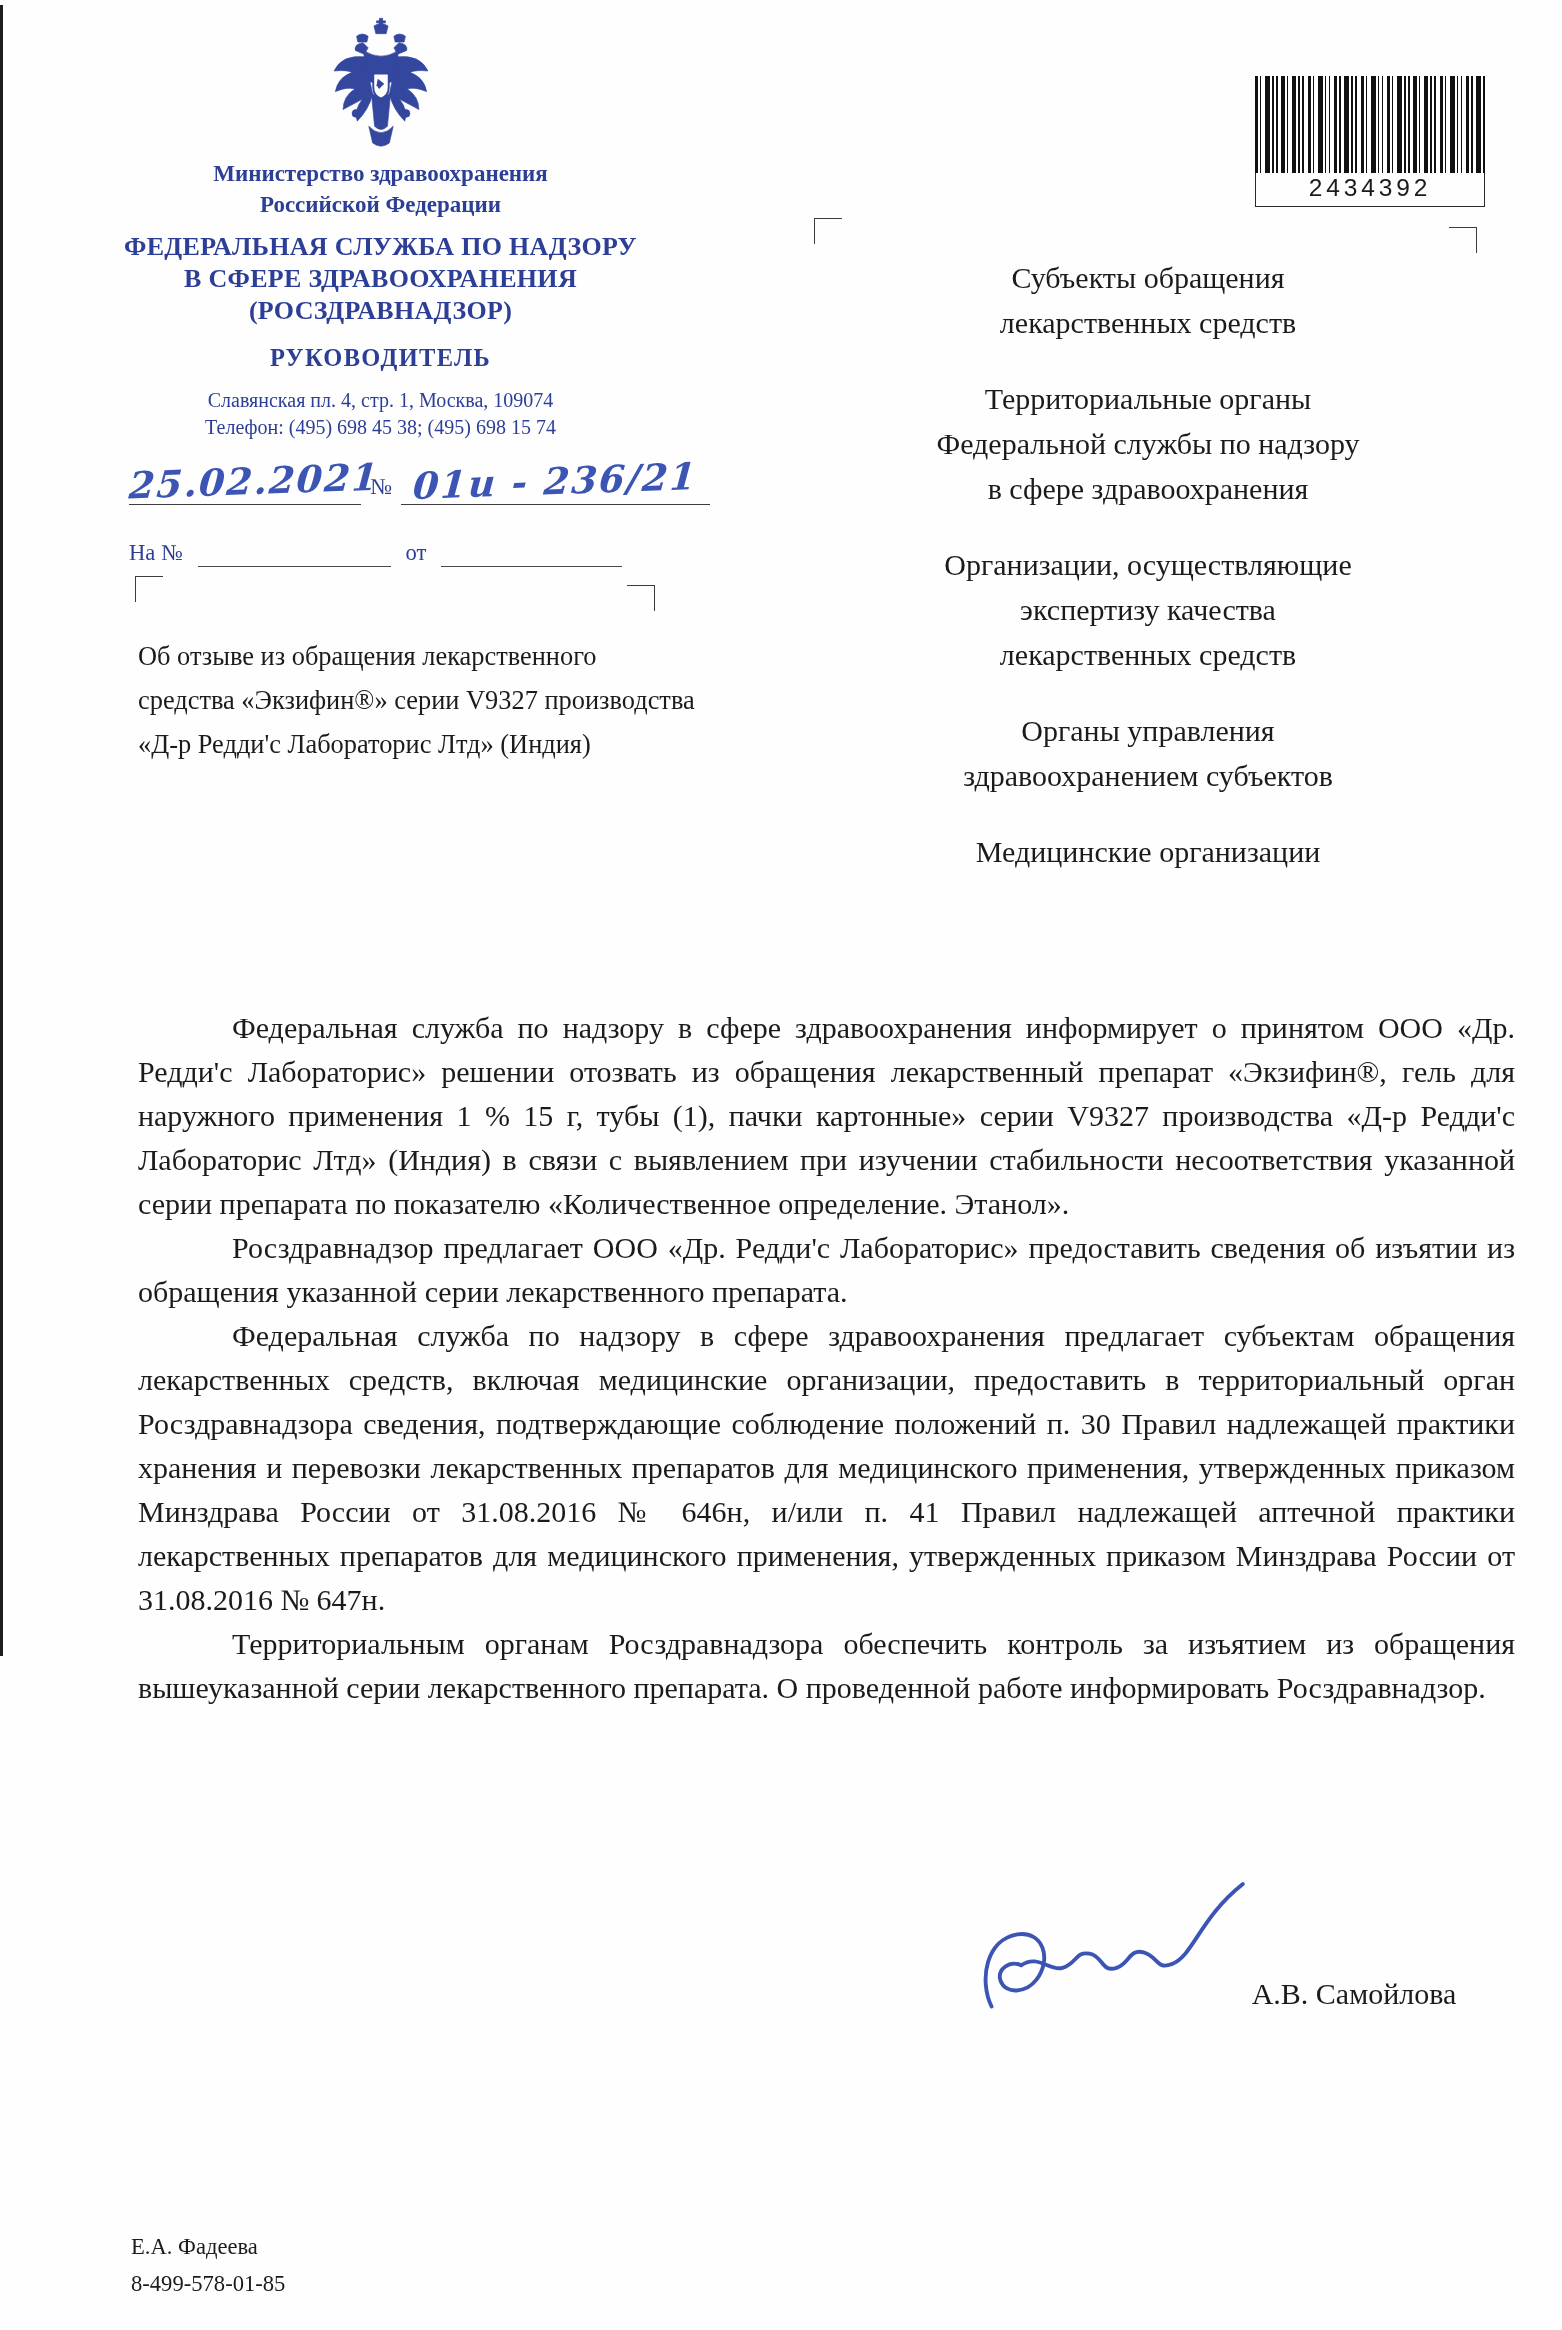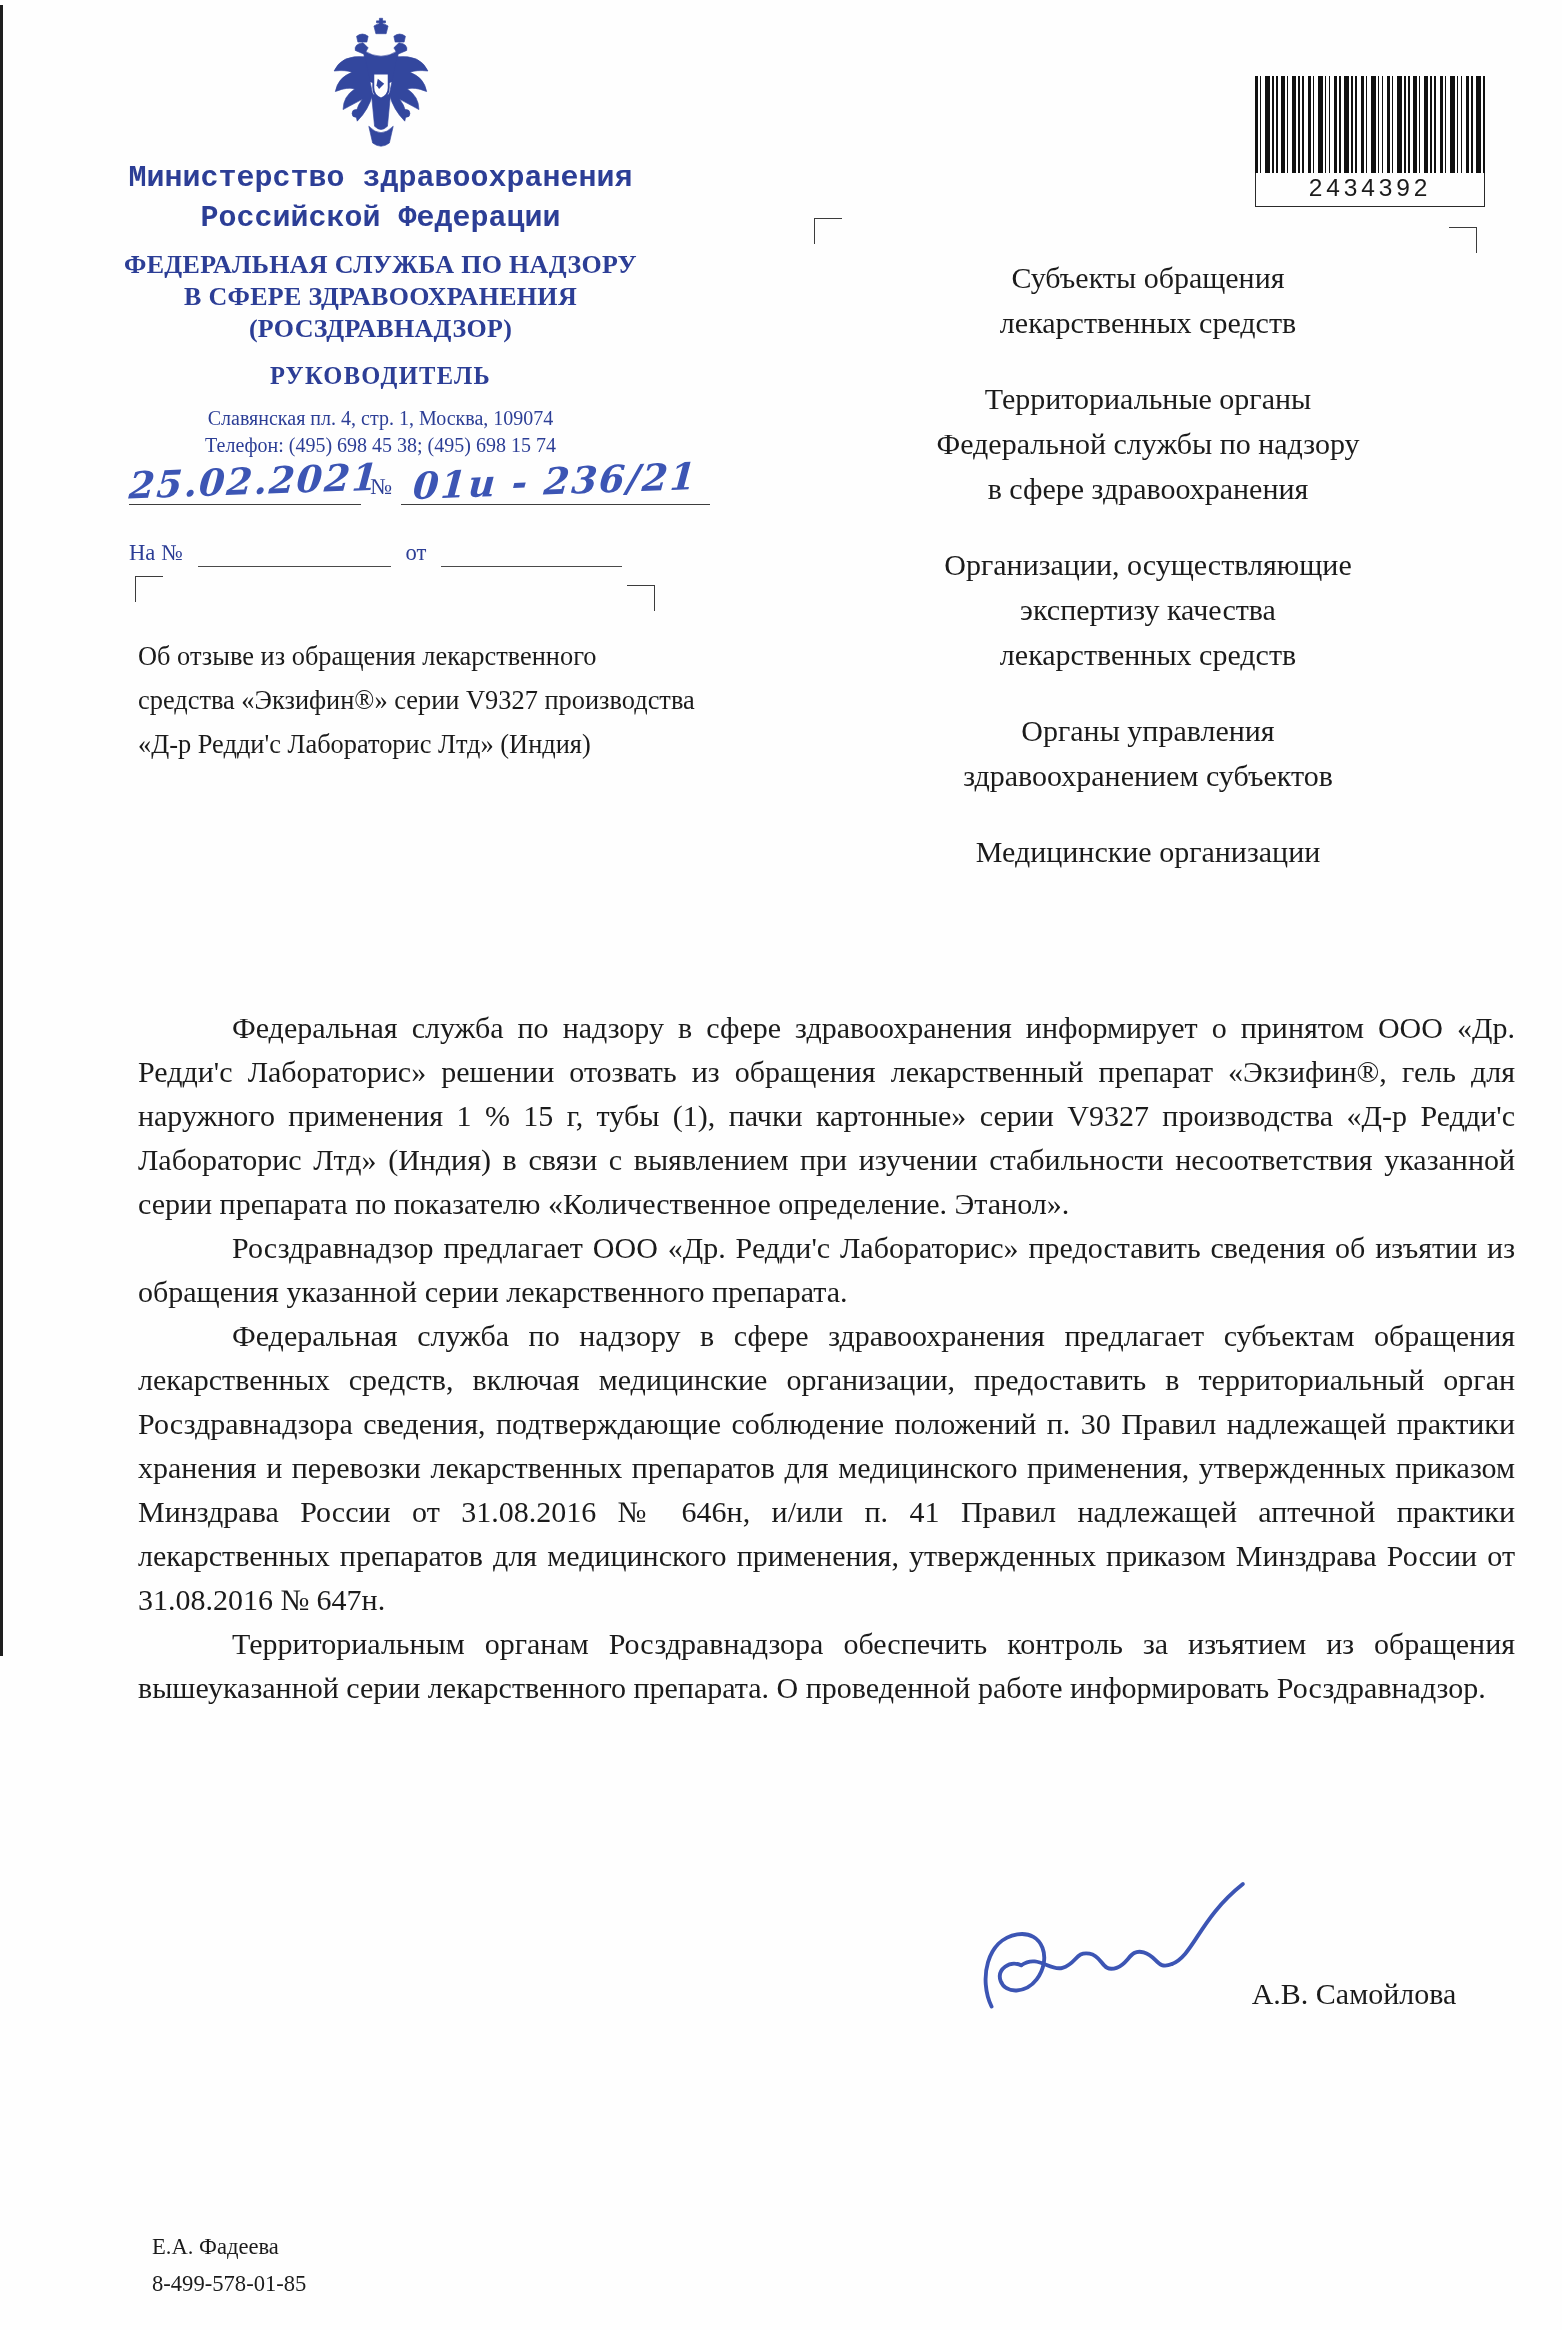--- a/index.html
+++ b/index.html
@@ -10,21 +10,21 @@
     overflow:hidden;
   }
   .pre { white-space:pre-line; }
   .blue { color:var(--header-blue,#2c3e96); }
 
   .scan-edge { position:absolute; left:0; top:5.2px; width:3.2px; height:1651px; background:#1e1e1e; }
 
   
   .letterhead { position:absolute; left:45px; top:17px; width:671px; text-align:center; }
   .emblem { width:110px; height:135px; display:block; margin:0 auto 6.4px; }
-  .ministry { font-weight:bold; font-size:30px; line-height:40px;font-family:Liberation Mono, monospace; }
+  .ministry { font-weight:bold; font-size:23px; line-height:31px; }
   .service  { font-weight:bold; font-size:26px; line-height:32px; margin-top:10.3px; letter-spacing:0.3px; }
   .position { font-weight:bold; font-size:24.5px; margin-top:17px; letter-spacing:1.3px; }
   .addr     { font-size:20px; line-height:26.4px; }
   .addr-first { margin-top:15.5px; }
 
   
   .barcode { position:absolute; left:1255px; top:76px; width:230px; }
   .bc-bars {
     height:97px;
     background:repeating-linear-gradient(90deg,
@@ -79,21 +79,21 @@
   .body { position:absolute; left:138px; top:1006px; width:1377px;
           font-size:30px; line-height:44px; text-align:justify; }
   .body p { text-indent:94px; }
 
   
   .sig { position:absolute; left:967px; top:1857px; width:303px; height:174px; }
   .sig path { fill:none; stroke:var(--ink-blue,#3c55b4); stroke-width:6; stroke-linecap:round; }
   .signer { position:absolute; left:1193px; top:1977px; width:322px; text-align:center; font-size:30px; }
 
   
-  .footer { position:absolute; left:152px; top:2228px; font-size:22.6px; line-height:37px; }
+  .footer { position:absolute; left:131px; top:2228px; font-size:22.6px; line-height:37px; }
 </style>
 </head>
 <body>
 
 <div class="page">
 
   <div class="scan-edge"></div>
 
   <header class="letterhead">
     <svg class="emblem" viewBox="0 0 170 210" aria-hidden="true">

